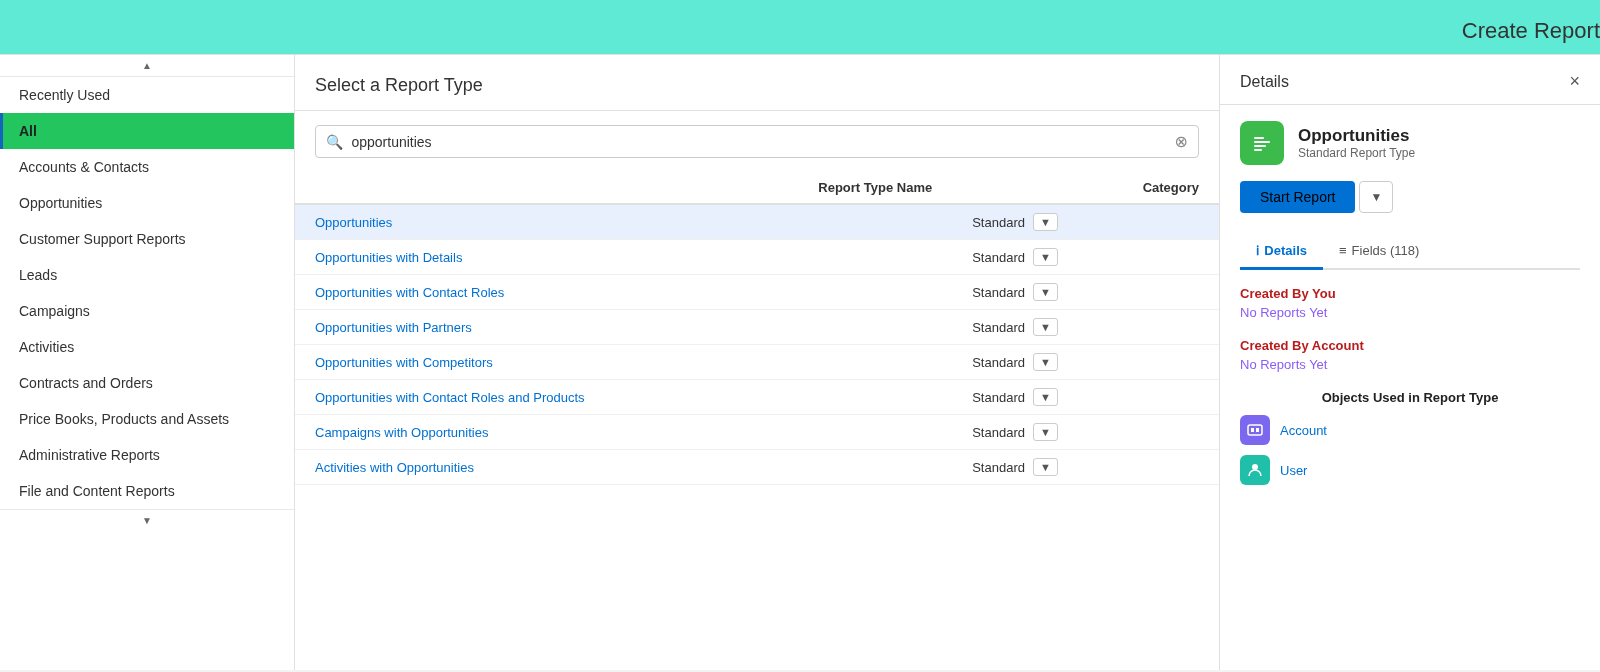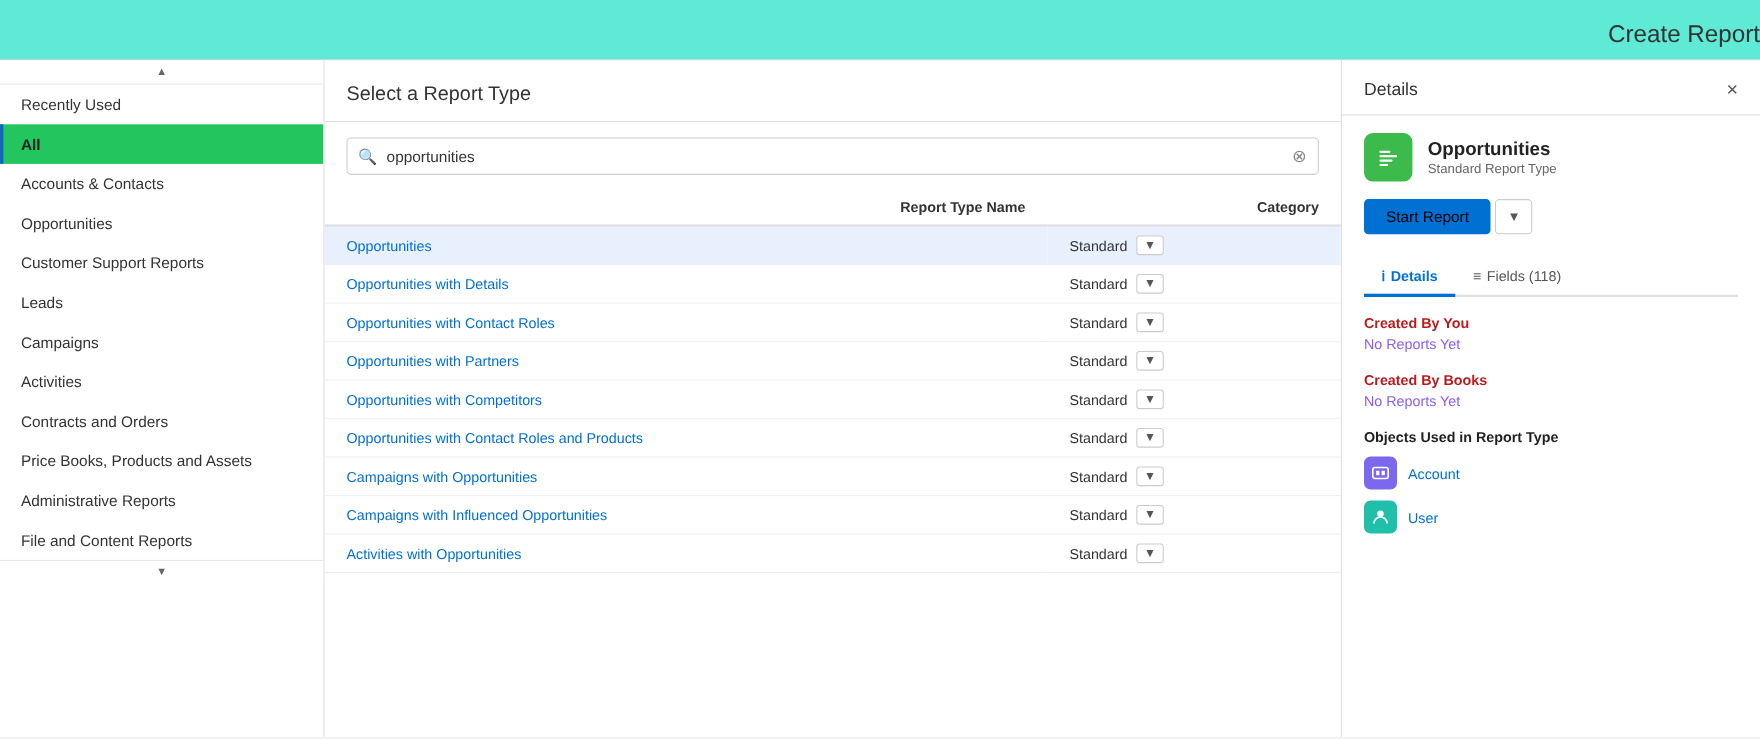--- a/index.html
+++ b/index.html
@@ -262,20 +262,21 @@
     .details-section-value {
       font-size: 13px;
       color: #8b5cf6;
     }
 
     .objects-section-title {
       font-weight: 700;
       font-size: 13px;
       color: #222;
       margin-bottom: 10px;
+      text-align: center;
     }
     .object-item {
       display: flex;
       align-items: center;
       gap: 10px;
       margin-bottom: 10px;
     }
     .object-icon {
       width: 30px;
       height: 30px;
@@ -395,29 +396,20 @@
           <tr>
             <td><a class="report-type-link">Campaigns with Opportunities</a></td>
             <td>
               <div class="category-cell">
                 <span>Standard</span>
                 <button class="dropdown-btn">▼</button>
               </div>
             </td>
           </tr>
           <tr>
-            <td><a class="report-type-link">Campaigns with Influenced Opportunities</a></td>
-            <td>
-              <div class="category-cell">
-                <span>Standard</span>
-                <button class="dropdown-btn">▼</button>
-              </div>
-            </td>
-          </tr>
-          <tr>
             <td><a class="report-type-link">Activities with Opportunities</a></td>
             <td>
               <div class="category-cell">
                 <span>Standard</span>
                 <button class="dropdown-btn">▼</button>
               </div>
             </td>
           </tr>
         </tbody>
     </table>
@@ -461,21 +453,21 @@
             <span>Fields (118)</span>
           </div>
         </div>
 
       <div id="details-sections">
           <div class="details-section">
     <div class="details-section-title">Created By You</div>
     <div class="details-section-value">No Reports Yet</div>
   </div>
           <div class="details-section">
-    <div class="details-section-title">Created By Books</div>
+    <div class="details-section-title">Created By Account</div>
     <div class="details-section-value">No Reports Yet</div>
   </div>
         </div>
 
       <div class="objects-section">
         <div class="objects-section-title">Objects Used in Report Type</div>
         <div id="objects-list">
             <div class="object-item">
     <div class="object-icon account" style="background:#7b68ee; width:30px;height:30px;border-radius:6px;display:flex;align-items:center;justify-content:center;color:white;font-size:15px;">
       <svg width="18" height="18" viewBox="0 0 18 18" fill="white">

